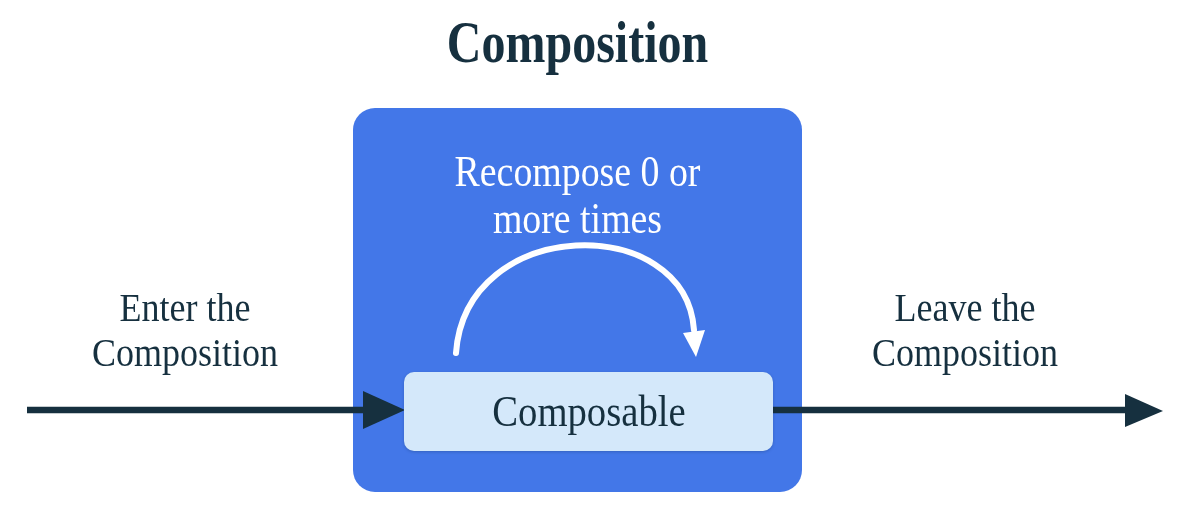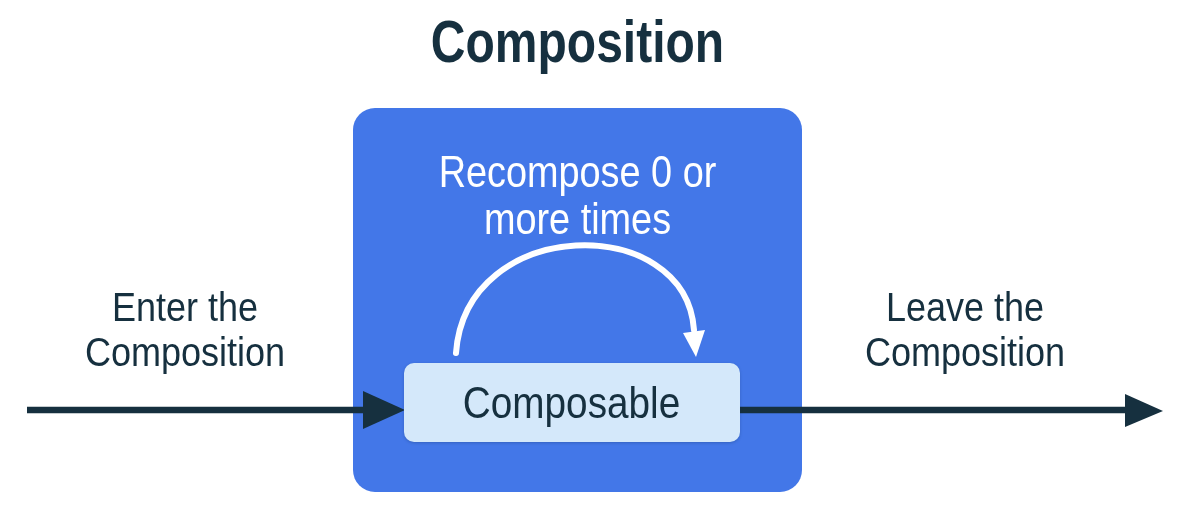--- a/index.html
+++ b/index.html
@@ -7,21 +7,21 @@
     --node-light-blue:#D4E8FA;
     --ink-navy:#16303F;
     --arc-white:#FFFFFF;
     --background:#FFFFFF;
   }
   html,body{margin:0;padding:0;background:var(--background);}
   .canvas{
     position:relative;
     width:1191px;height:512px;
     background:var(--background);
-    font-family:Liberation Sans, sans-serif;
+    font-family:Liberation Serif, serif;
     overflow:hidden;
   }
   .title{
     position:absolute;left:353px;top:12px;width:449px;
     text-align:center;
     font-size:60px;line-height:60px;font-weight:bold;
     color:var(--ink-navy);
     transform:scaleX(0.80);
     white-space:pre-line;
   }
@@ -43,21 +43,21 @@
   .overlay{
     position:absolute;left:0;top:0;width:1191px;height:512px;
     z-index:2;
     pointer-events:none;
   }
   .arrow-line{stroke:var(--ink-navy);stroke-width:6.5;}
   .arrow-head{fill:var(--ink-navy);}
   .arc-path{stroke:var(--arc-white);stroke-width:6;fill:none;stroke-linecap:round;}
   .arc-head{fill:var(--arc-white);}
   .node-box{
-    position:absolute;left:404px;top:363px;width:336px;height:79px;
+    position:absolute;left:404px;top:372px;width:369px;height:79px;
     background:var(--node-light-blue);
     border-radius:10px;
     box-shadow:0 1px 3px rgba(10,40,70,0.25);
     display:flex;align-items:center;justify-content:center;
     z-index:3;
   }
   .node-box .node-label{
     display:inline-block;
     font-size:44px;line-height:44px;font-weight:400;
     color:var(--ink-navy);

